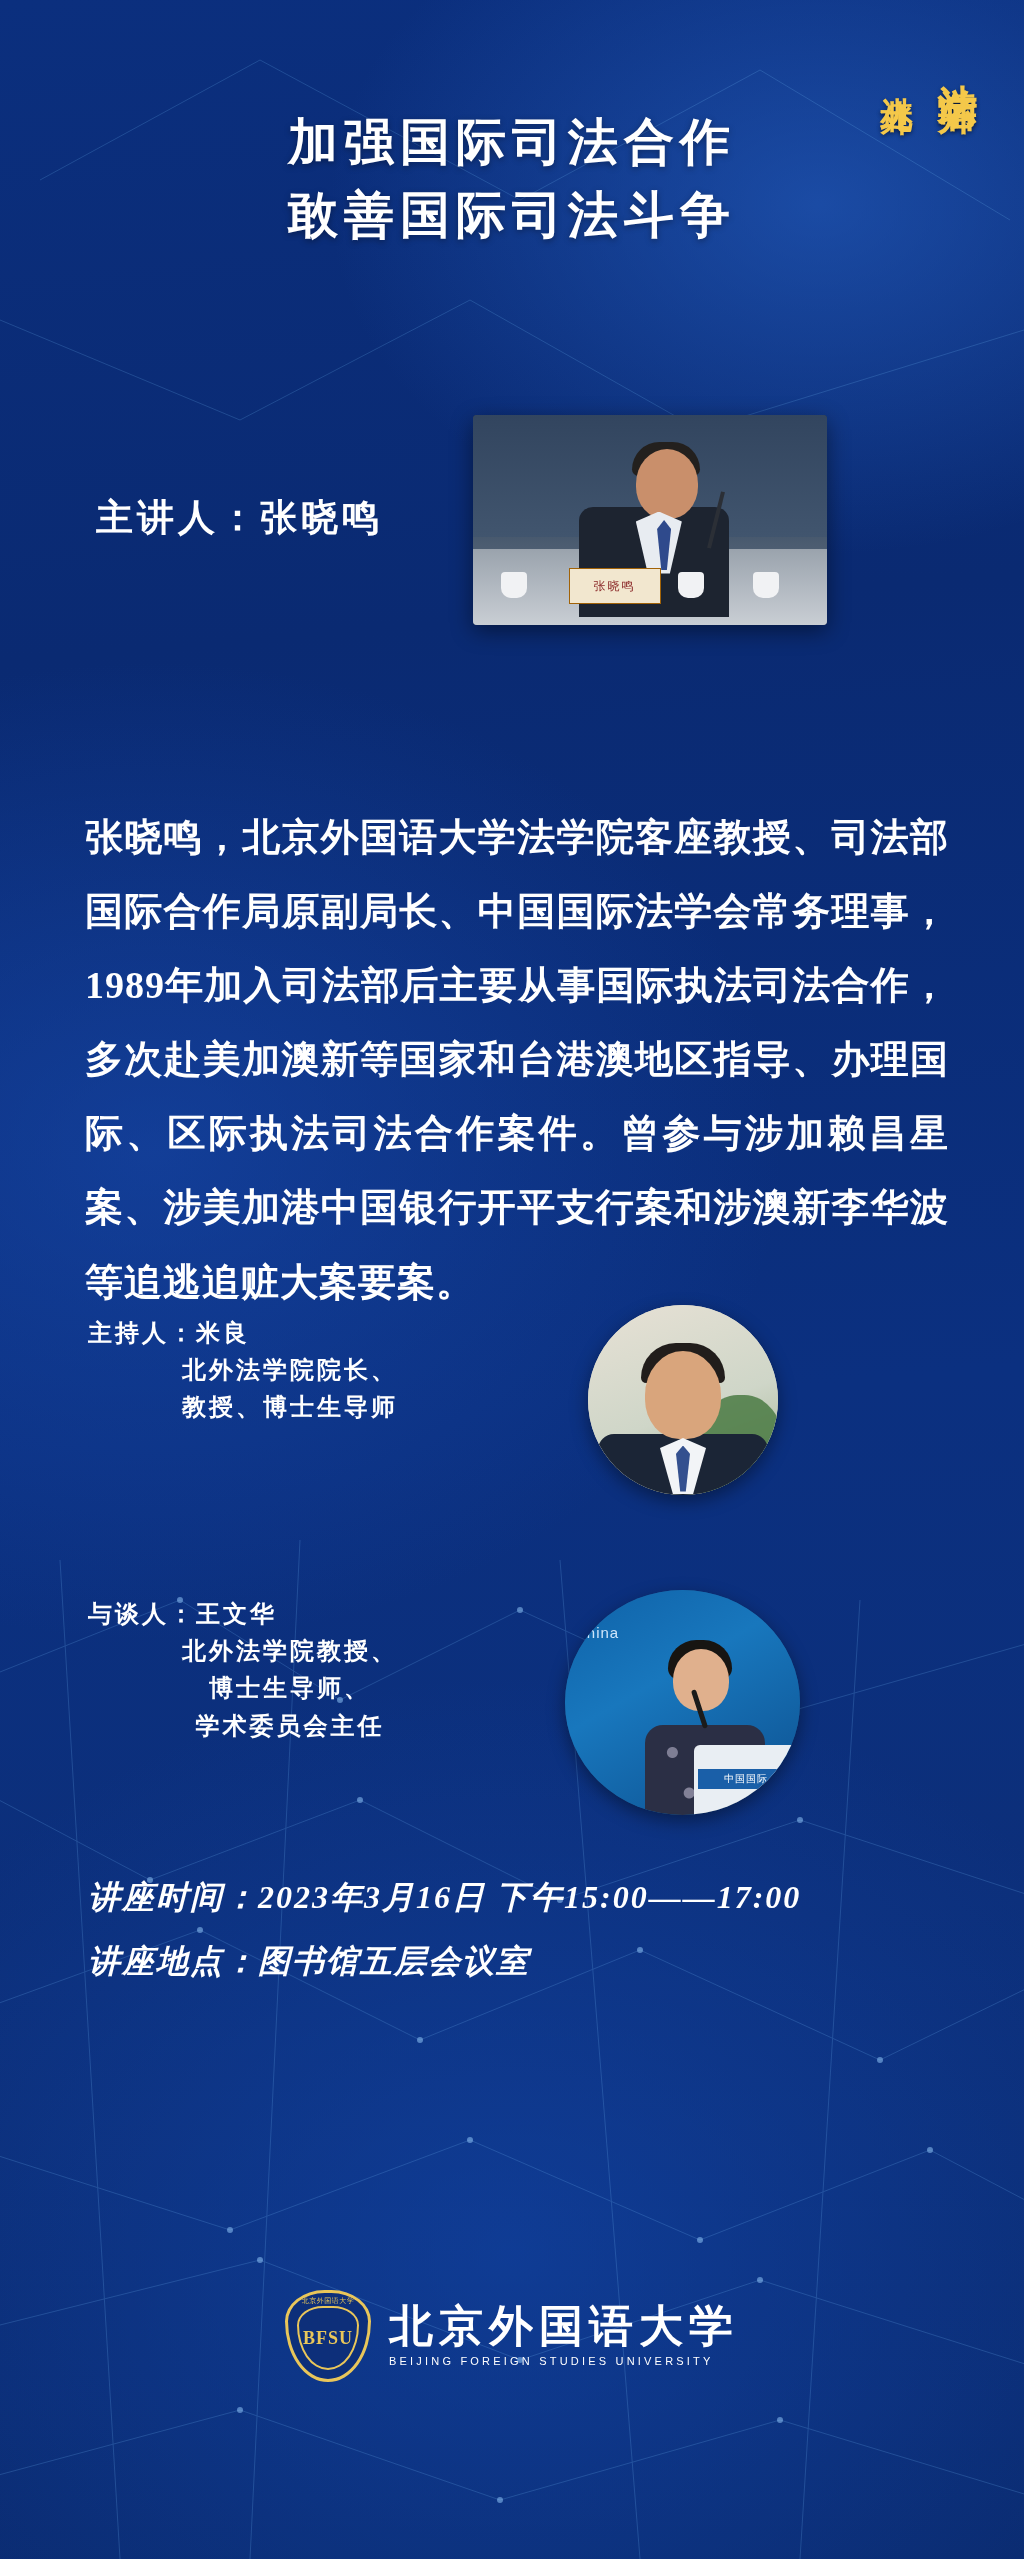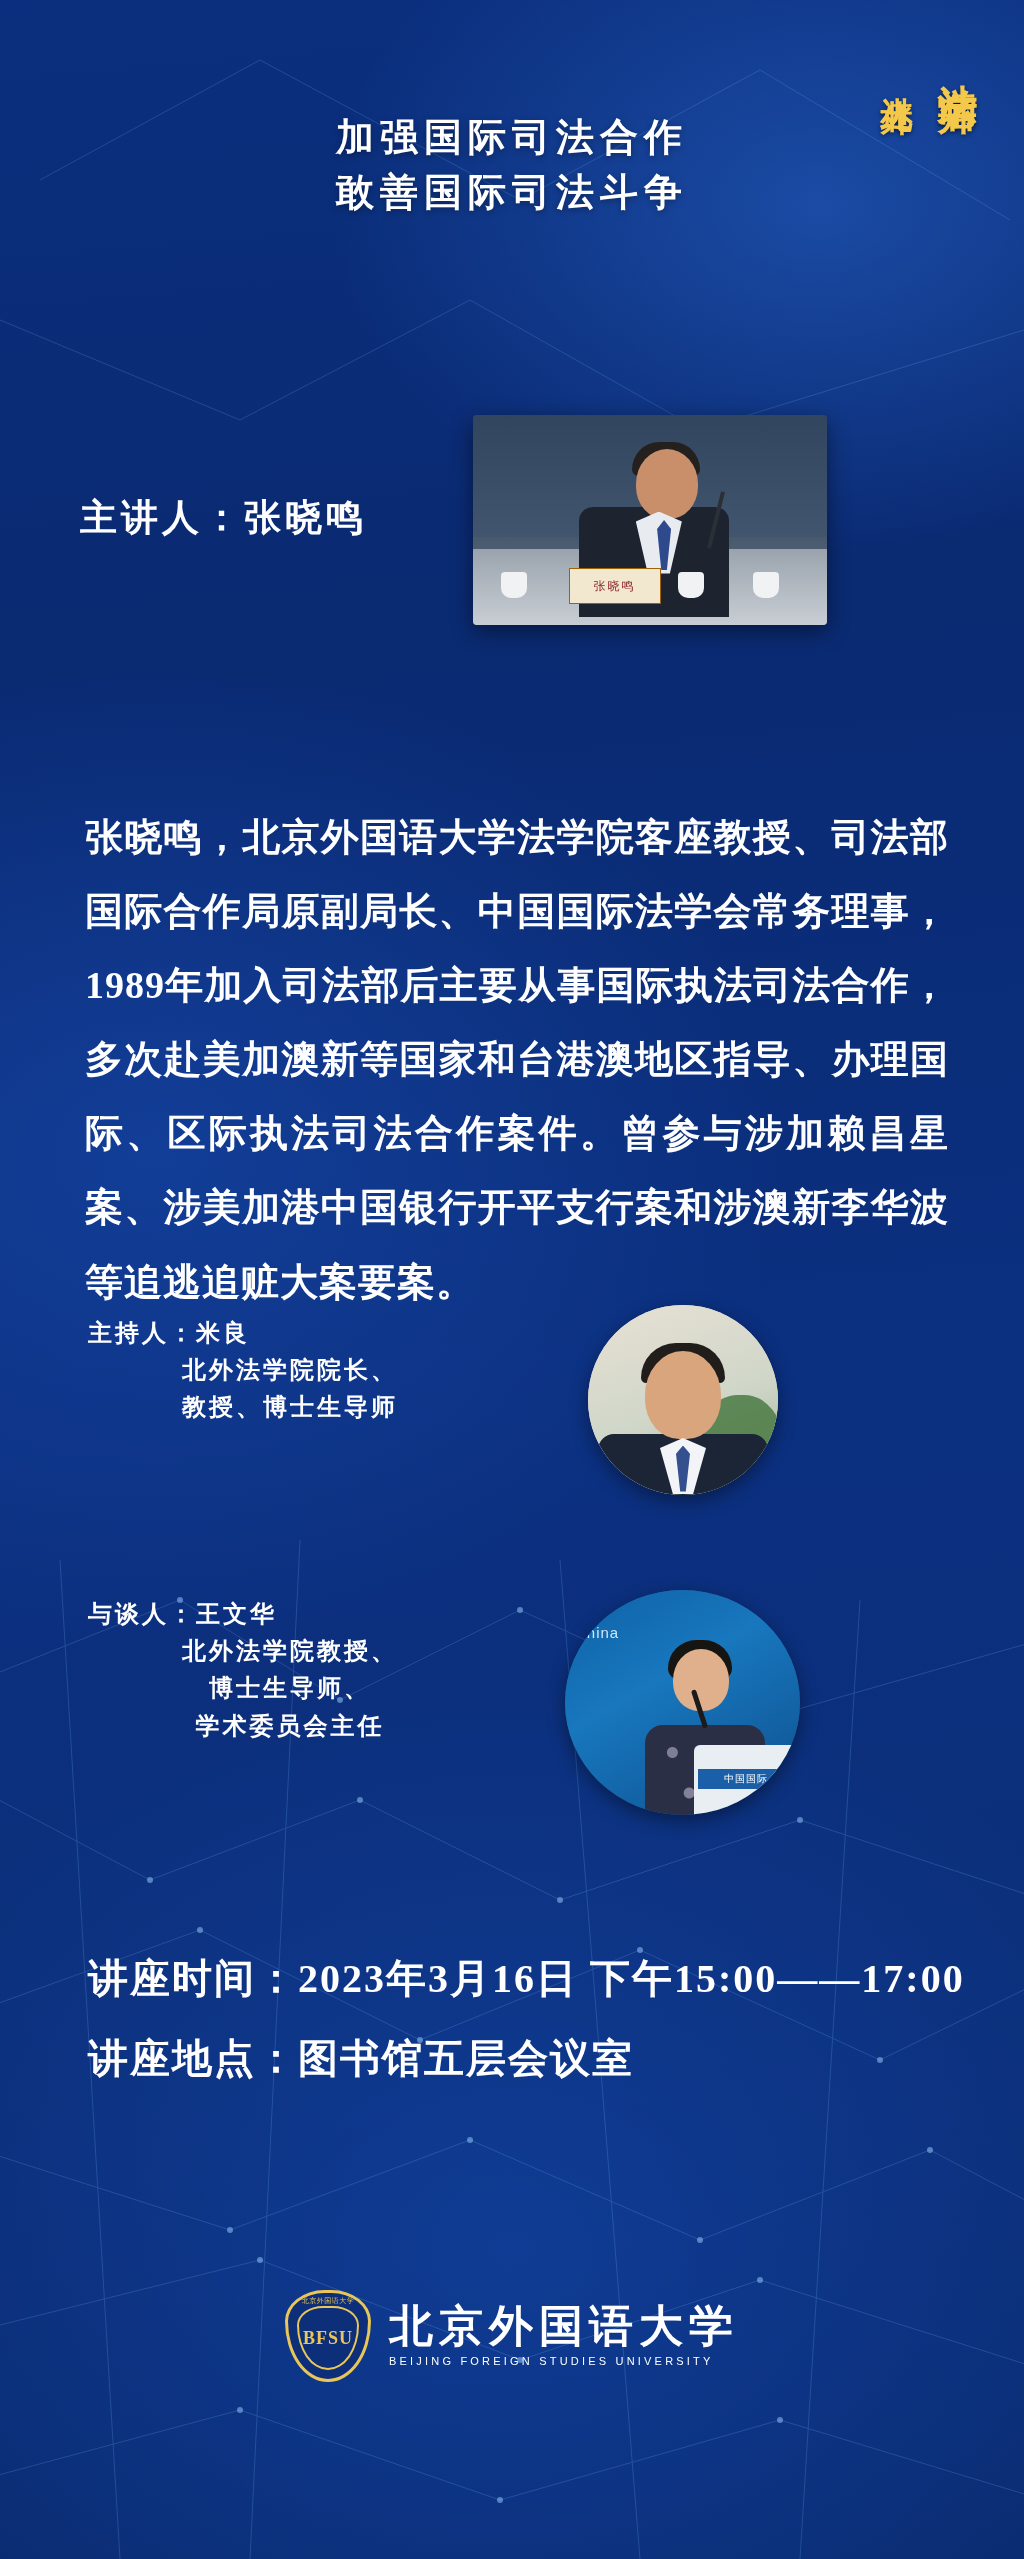--- a/index.html
+++ b/index.html
@@ -35,25 +35,25 @@
   
   .title-block {
     position: absolute;
     left: 0; right: 0;
     top: 110px;
     text-align: center;
   }
   .title-line {
     color: #ffffff;
     font-weight: bold;
-    font-size: 38px;
+    font-size: 50px;
     letter-spacing: 6px;
     line-height: 1.45;
     text-shadow: 0 2px 6px rgba(0,0,0,0.35);
-    font-family: Liberation Sans, sans-serif;
+    font-family: Liberation Mono, monospace;
   }
   .brand-stamp {
     position: absolute;
     right: 38px;
     top: 48px;
     width: 190px;
     height: 170px;
   }
   .brand-cn {
     position: absolute;
@@ -82,21 +82,21 @@
 
   
   .speaker-row {
     position: absolute;
     left: 0; right: 0;
     top: 415px;
     height: 340px;
   }
   .speaker-label {
     position: absolute;
-    left: 80px;
+    left: 96px;
     top: 78px;
     color: #ffffff;
     font-family: "Liberation Serif", serif;
     font-weight: bold;
     font-size: 37px;
     letter-spacing: 4px;
   }
   .photo-main {
     position: absolute;
     left: 473px;
@@ -259,27 +259,28 @@
       radial-gradient(circle at 80% 75%, #b2adc9 0 6px, transparent 7px);
   }
   .pd-podium { position:absolute; right:-4px; bottom:0; width:110px; height:70px; background:#e9eef3; border-top-left-radius:6px;}
   .pd-podium-band { position:absolute; right:6px; bottom:26px; width:96px; height:20px; background:#1a5fa8; color:#fff; font-size:10px; display:flex; align-items:center; justify-content:center; letter-spacing:1px;}
   .pd-mic { position:absolute; left:56%; top:44%; width:5px; height:40px; background:#1b1b1b; transform:rotate(-18deg); border-radius:3px;}
 
   
   .info {
     position:absolute;
     left:88px;
-    top: 1939px;
+    top: 1865px;
     color:#ffffff;
     font-family:"Liberation Serif", serif;
     font-weight:bold;
-    font-size:40px;
+    font-size:32px;
     letter-spacing:2px;
     line-height:2.0;
+    font-style:italic;
   }
 
   
   .footer {
     position:absolute;
     left:0; right:0;
     top: 2290px;
     display:flex;
     align-items:center;
     justify-content:center;

